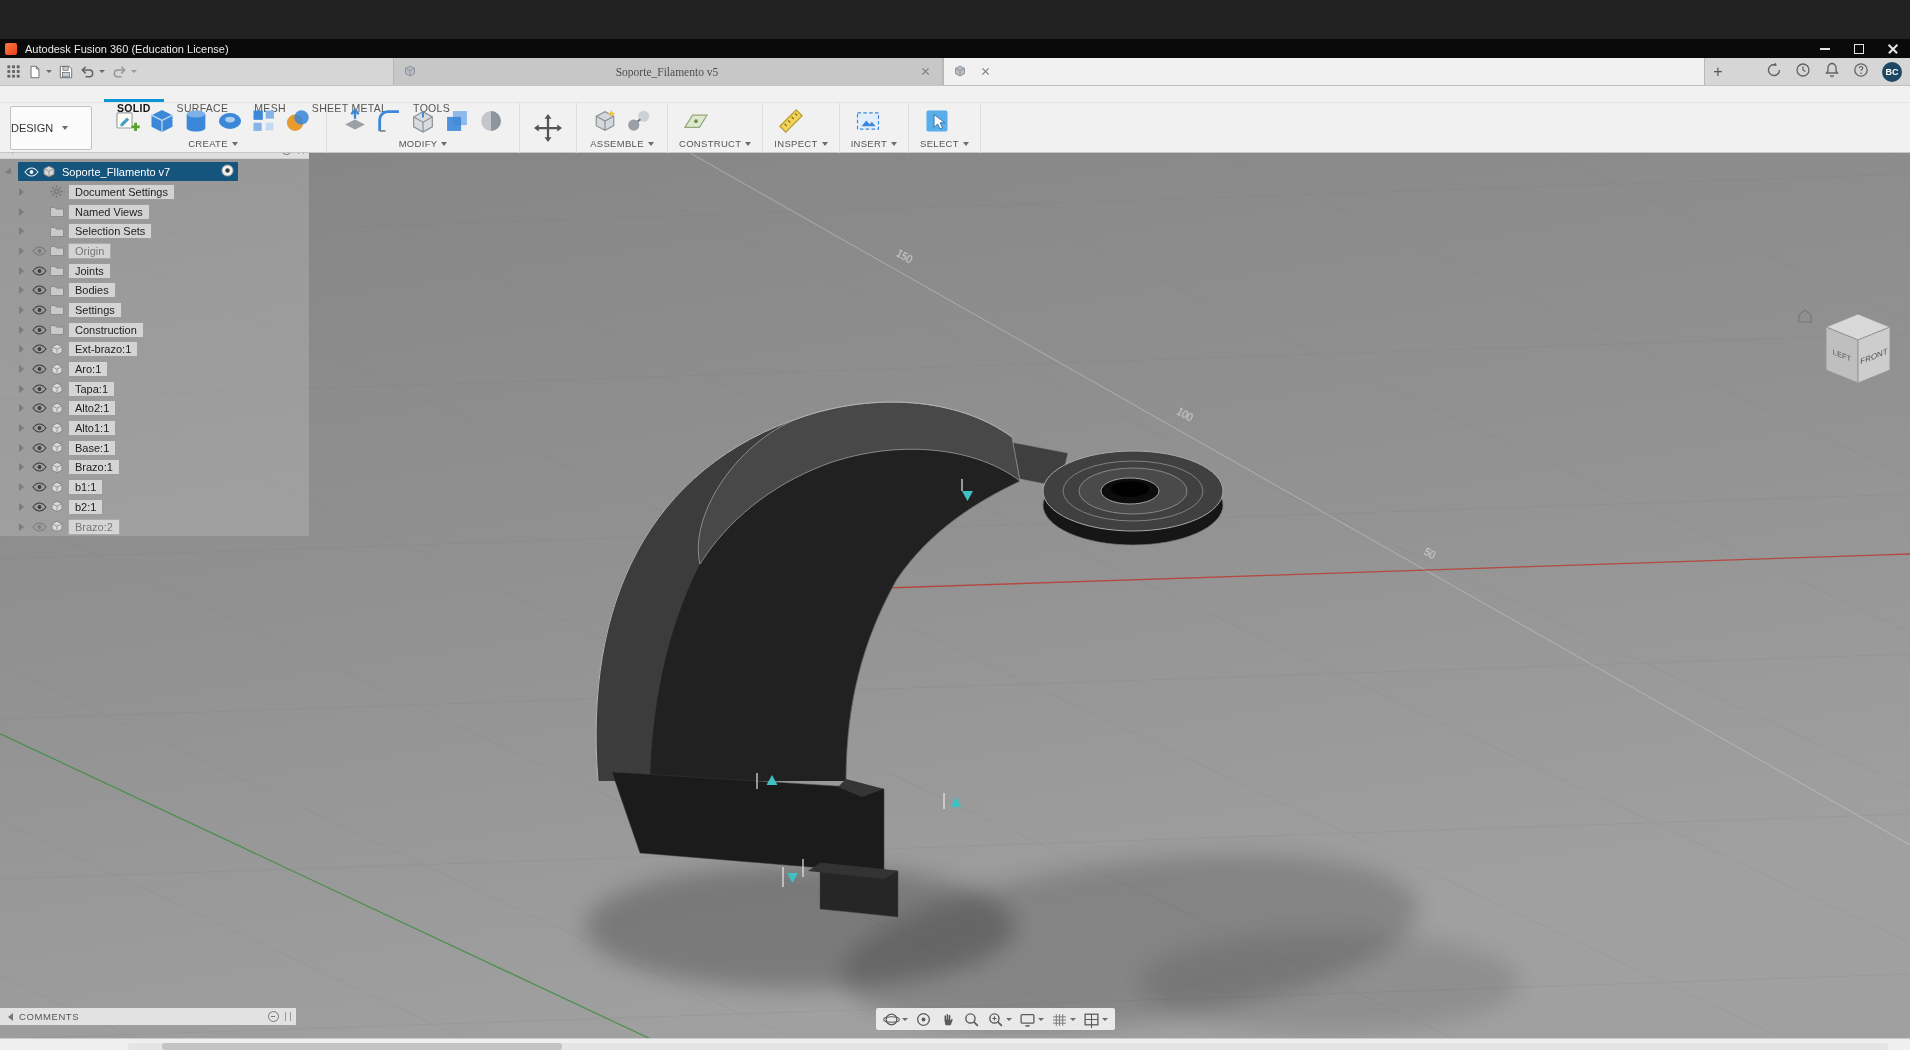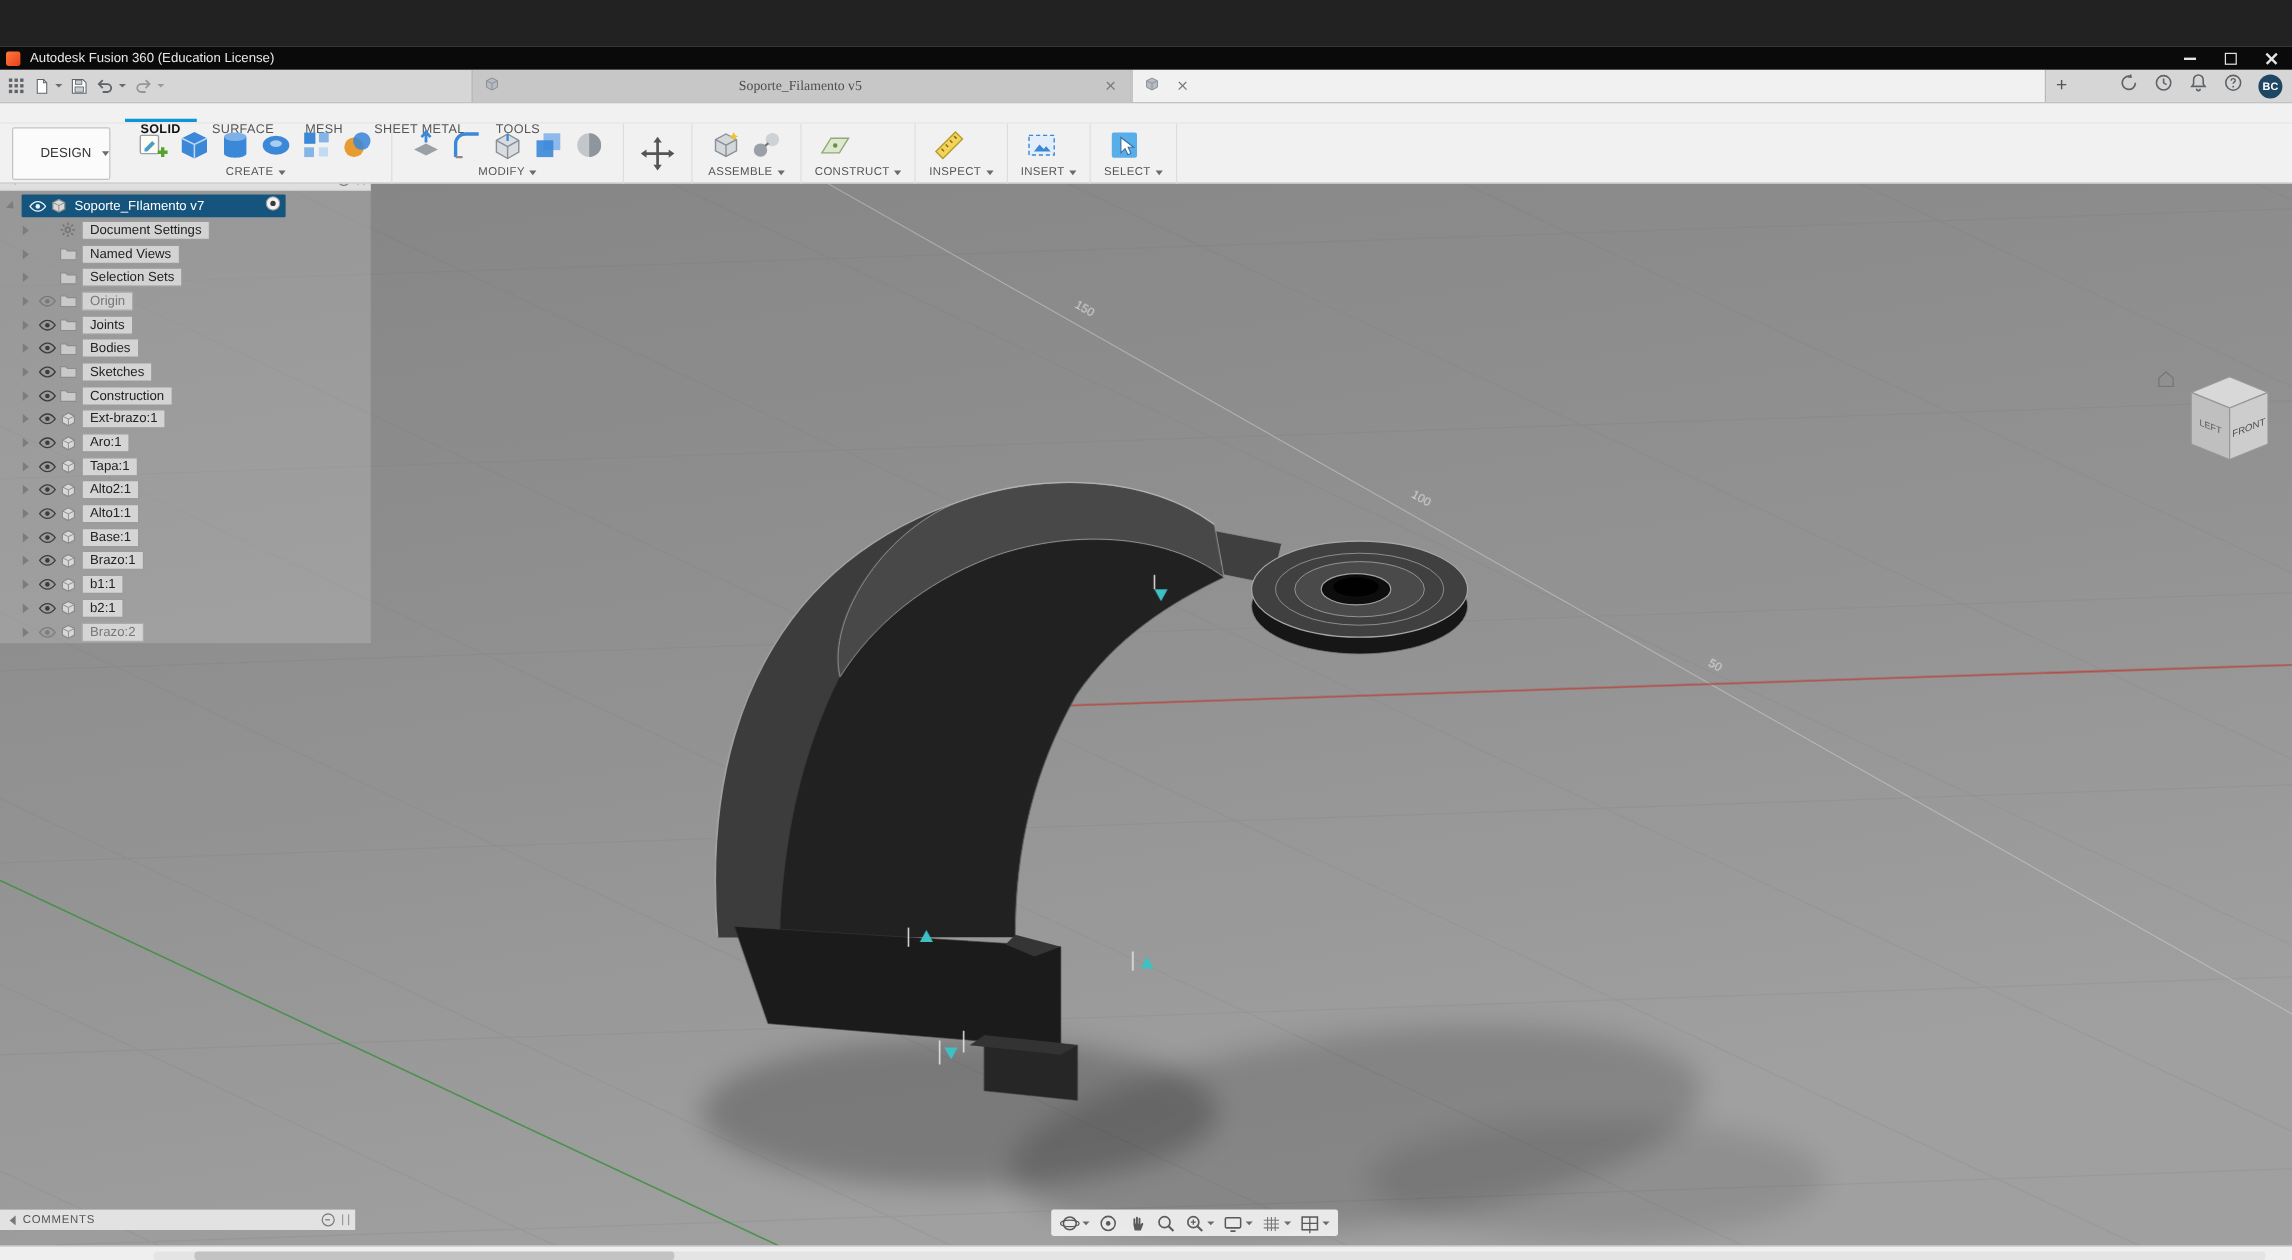--- a/index.html
+++ b/index.html
@@ -31,21 +31,21 @@
   #newtab{width:26px;height:27px;display:flex;align-items:center;justify-content:center;color:#555;font-size:16px;}
   #account{position:absolute;right:8px;top:0;height:27px;display:flex;align-items:center;gap:13px;}
   #avatar{width:20px;height:20px;border-radius:50%;background:#1e4764;color:#fff;font-size:9px;display:flex;align-items:center;justify-content:center;font-weight:bold;}
   
   #ribbon{position:absolute;left:0;top:46px;width:100%;height:68px;background:#f1f1f1;border-bottom:1px solid #c6c6c6;box-sizing:border-box;z-index:28;}
   #ribbon-tabs{display:flex;height:17px;padding-left:104px;border-bottom:1px solid #e4e4e4;}
   .rtab{font-size:10.5px;color:#555;padding:17px 13px 0;letter-spacing:.3px;}
   .rtab.active{color:#111;font-weight:bold;box-shadow:inset 0 -3px 0 #0a96d6;}
   #ribbon-tools{display:flex;align-items:stretch;height:50px;}
   #workspace-btn{margin:3px 8px 3px 10px;width:80px;border:1px solid #c3c3c3;background:#fbfbfb;border-radius:2px;
-      display:flex;align-items:center;justify-content:flex-end;font-size:11px;color:#333;gap:5px;}
+      display:flex;align-items:center;justify-content:flex-start;font-size:11px;color:#333;gap:5px;}
   #ribbon-groups{display:flex;}
   .rgroup{display:flex;flex-direction:column;justify-content:flex-start;padding:2px 11px 0;border-right:1px solid #dedede;}
   .ricons{display:flex;align-items:center;}
   .ric{width:34px;height:32px;display:flex;align-items:center;justify-content:center;border-radius:2px;}
   .rlabel{display:flex;align-items:center;justify-content:center;font-size:9.5px;color:#555;letter-spacing:.3px;padding-top:1px;}
   .rgroup.nolabel .ricons{height:46px;}
   .caret{display:inline-block;width:0;height:0;border-left:3.5px solid transparent;border-right:3.5px solid transparent;border-top:4px solid #6b6b6b;margin-left:4px;}
   .caret.sm{border-left-width:3px;border-right-width:3px;border-top-width:3.5px;margin-left:2px;}
   
   #viewport{position:absolute;left:0;top:114px;width:1910px;height:885px;z-index:1;}
@@ -606,21 +606,21 @@
             <svg viewBox="0 0 15 10" width="15" height="10">
               <path d="M1 5 C3.5 1.6 5.5 1 7.5 1s4 .6 6.5 4C11.5 8.4 9.5 9 7.5 9S3.5 8.4 1 5z" fill="none" stroke="currentColor" stroke-width="1.1"></path>
               <circle cx="7.5" cy="5" r="1.9" fill="currentColor"></circle>
             </svg>
           </span>
           <span class="b-ico">
             <svg viewBox="0 0 14 11" width="14" height="11">
               <path d="M.5 1.5h4.4l1.4 1.6h7.2v7.4H.5z" fill="#c9c9c9" stroke="#8d8d8d"></path>
             </svg>
           </span>
-          <span class="b-chip">Sketches</span>
+          <span class="b-chip">Settings</span>
         </div>
         <div class="brow">
           <span class="b-exp"></span>
           <span class="b-eye">
             <svg viewBox="0 0 15 10" width="15" height="10">
               <path d="M1 5 C3.5 1.6 5.5 1 7.5 1s4 .6 6.5 4C11.5 8.4 9.5 9 7.5 9S3.5 8.4 1 5z" fill="none" stroke="currentColor" stroke-width="1.1"></path>
               <circle cx="7.5" cy="5" r="1.9" fill="currentColor"></circle>
             </svg>
           </span>
           <span class="b-ico">

